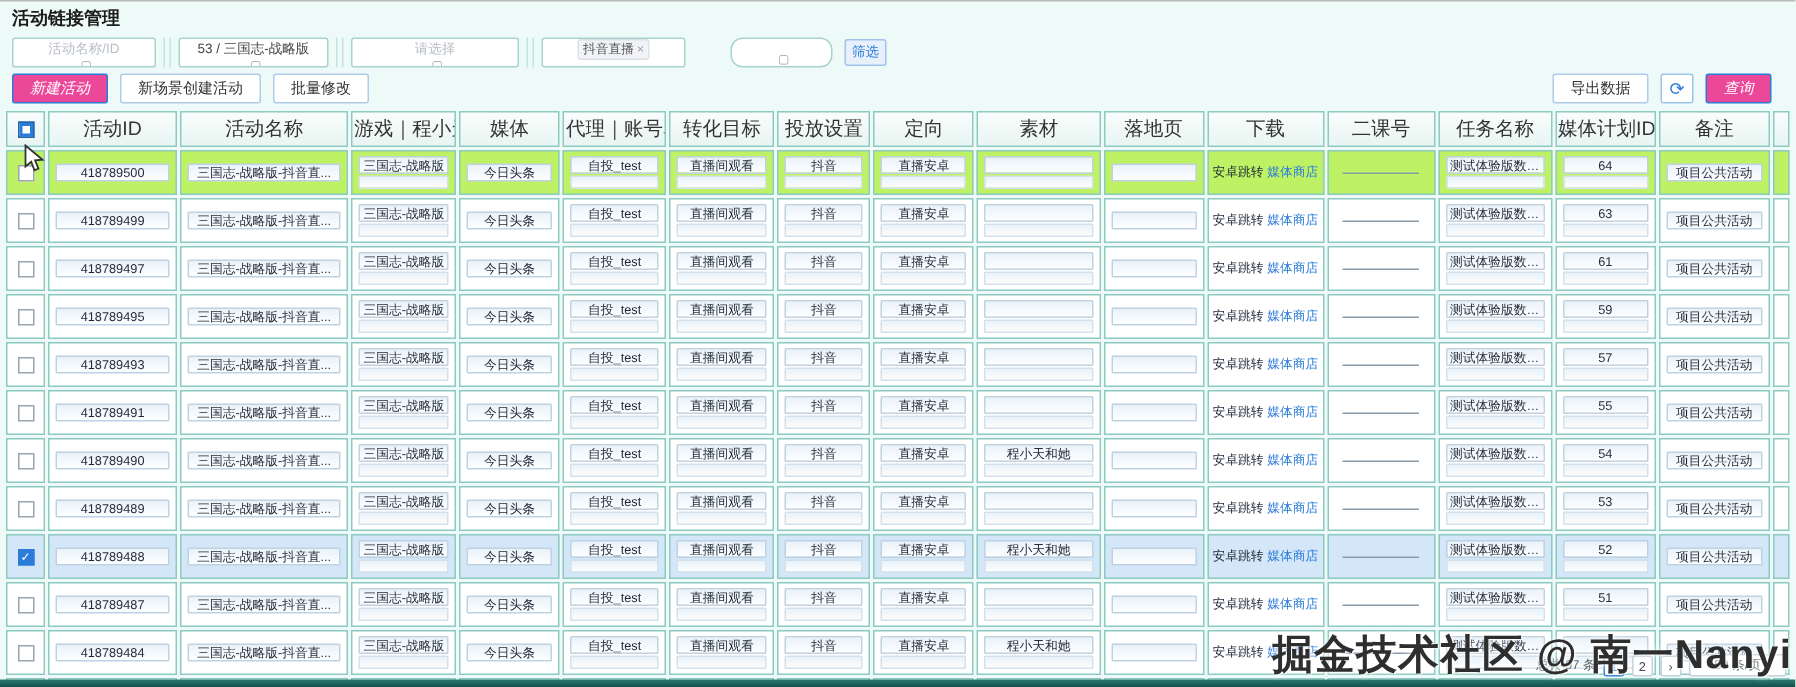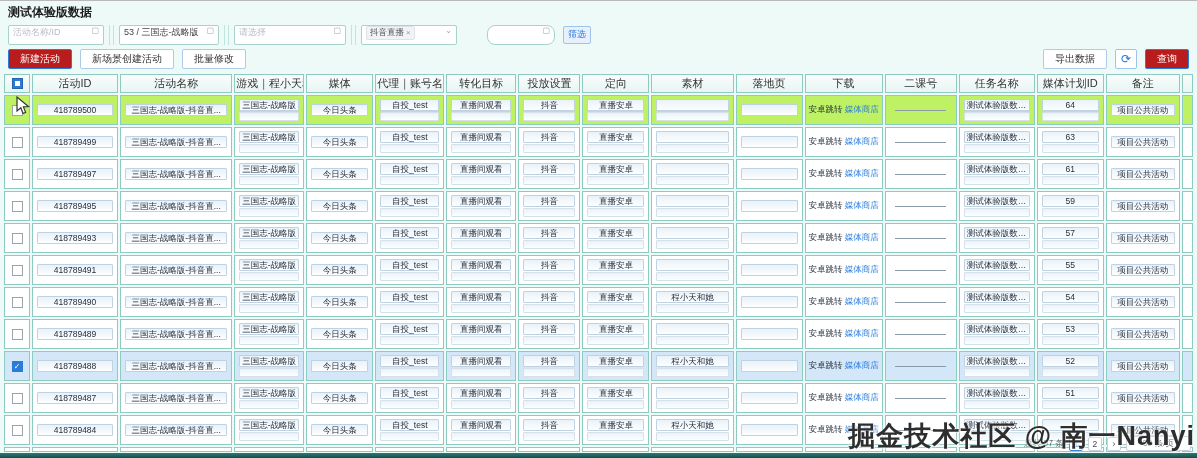--- a/index.html
+++ b/index.html
@@ -10,43 +10,43 @@
     position:relative;
     border-top:1px solid #b9b9b9;
   }
   
   .titlebar { padding:3px 8px 1px; }
   .titlebar h1 { font-size:12px; font-weight:bold; color:#1c1c1c; }
   
   .filters { display:flex; align-items:center; padding:2px 8px 1px; height:24px; }
   .f-ctl {
     height:20px; background:#fff; border:1px solid #a6d4cd; border-radius:2px;
-    display:flex; align-items:flex-start; justify-content:space-between;
-    font-size:9px; color:#444; padding:0 4px; overflow:hidden; white-space:nowrap;
+    display:flex; align-items:center; justify-content:space-between;
+    font-size:9px; color:#444; padding:0 4px; overflow:hidden; white-space:nowrap;flex-direction:column;
   }
   .f-ctl .ph { color:#b8bec6; }
   .f-ctl .sfx { color:#9aa4ad; font-size:8px; margin-left:3px; }
   .tag { background:#f1f3f6; border:1px solid #dde2e8; border-radius:2px; font-size:8.5px;
          color:#555; padding:0 3px; display:flex; align-items:center; gap:2px; height:14px;}
   .tag .x { color:#99a; font-size:8px; }
   .sep { width:5px; height:20px; border-left:1px solid #c2e4de; border-right:1px solid #c2e4de; margin:0 5px; }
   .chip { height:18px; margin-left:8px; padding:0 4px; background:#e8f1fb; border:1px solid #9ec3ec;
           color:#2b7cd9; font-size:9px; display:flex; align-items:center; border-radius:2px; }
   
   .btnrow { display:flex; align-items:center; padding:2px 8px 3px; height:26px; }
   .btn { height:20px; padding:0 11px; font-size:10px; display:flex; align-items:center;
          background:#fff; border:1px solid #aecbe8; color:#333; border-radius:2px; margin-right:8px; cursor:pointer; }
-  .btn.primary { background:#b91c1c; border-color:#2b7cd9; color:#fff; }
+  .btn.primary { background:#ec4899; border-color:#2b7cd9; color:#fff;font-style:italic; }
   .btn.icon { padding:0 5px; color:#2b7cd9; font-size:12px; border-color:#9ec3ec; }
   .spacer { flex:1; }
   
   .tablewrap { padding:0 2px; }
   table { border-collapse:separate; border-spacing:2px 2px; table-layout:fixed; width:1193px; }
   th { border:1px solid #8ccac2; background:linear-gradient(#f9fdfc,#e8f5f2);
-       font-size:11px; font-weight:normal; color:#333; height:19px; padding:1px; overflow:hidden; white-space:nowrap;}
+       font-size:13px; font-weight:normal; color:#333; height:24px; padding:1px; overflow:hidden; white-space:nowrap;}
   td { border:1px solid #8ccac2; background:#fff; padding:2px 2px; height:29px; vertical-align:middle; overflow:hidden; }
   tr.hover td { background:#bef264; }
   tr.selected td { background:#d4e7f8; }
   tr.partial td { height:5px; padding:1px; }
   .box { border:1px solid #bfd2e2; background:linear-gradient(#e9f2f9,#fdfeff); border-radius:1px;
          font-size:8.5px; color:#1f2a38; text-align:center; height:12px; line-height:11px;
          overflow:hidden; white-space:nowrap; text-overflow:ellipsis; margin:1px 2px; padding:0 2px; }
   .box.sub { height:9px; border-color:#d4e0ea; }
   .dl { font-size:8.5px; text-align:center; color:#1f2a38; white-space:nowrap; overflow:hidden; }
   .dl a { color:#2b7cd9; text-decoration:none; cursor:pointer; }
@@ -67,21 +67,21 @@
   
   .watermark { position:absolute; right:2px; bottom:4px; z-index:4; font-size:27px; font-weight:bold;
                color:#2e2e2e; letter-spacing:1px; white-space:nowrap;
                text-shadow:0 0 4px rgba(255,255,255,.85), 1px 1px 0 rgba(255,255,255,.6); }
   .cursor { position:absolute; left:15px; top:95px; z-index:5; }
 </style>
 </head>
 <body>
 
 <div class="titlebar">
-  <h1>测试体验版数据</h1>
+  <h1>活动链接管理</h1>
 </div>
 
 <div class="filters">
   <div class="f-ctl" style="width:96px">
     <span class="ph">活动名称/ID</span>
     <span class="sfx">▢</span>
   </div>
   <div class="sep"></div>
   <div class="f-ctl" style="width:100px">
     <span>53 / 三国志-战略版</span>
@@ -108,21 +108,21 @@
   <div class="chip">筛选</div>
 </div>
 
 <div class="btnrow">
   <div class="btn primary">新建活动</div>
   <div class="btn">新场景创建活动</div>
   <div class="btn">批量修改</div>
   <div class="spacer"></div>
   <div class="btn">导出数据</div>
   <div class="btn icon">⟳</div>
-  <div class="btn primary" style="margin-right:0">查询</div>
+  <div class="btn primary" style="margin-right:8px">查询</div>
 </div>
 
 <div class="tablewrap">
   <table>
     <colgroup>
       <col style="width:26px">
         <col style="width:86px">
         <col style="width:112px">
         <col style="width:70px">
       <col style="width:67px">

